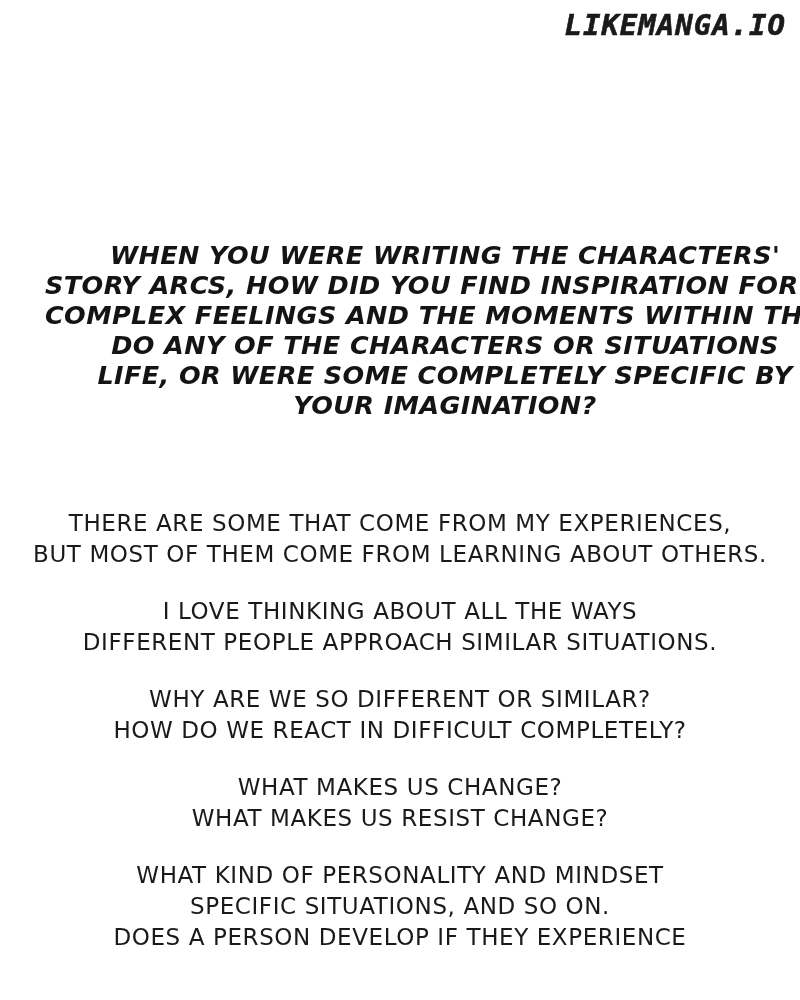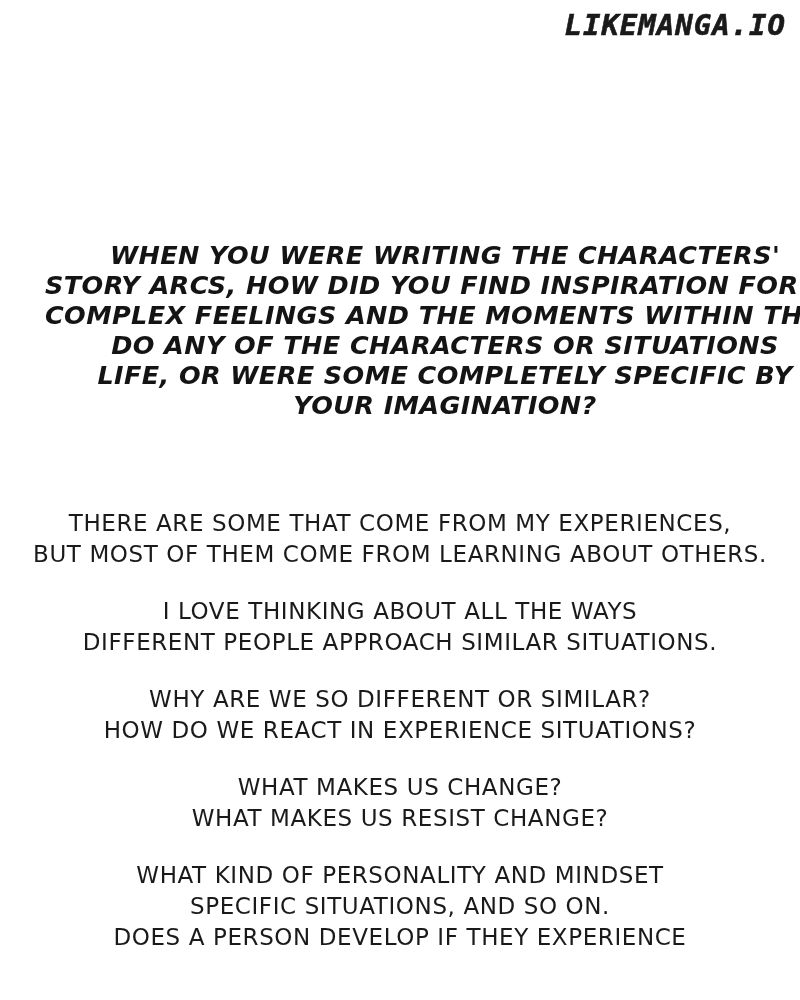--- a/index.html
+++ b/index.html
@@ -103,21 +103,21 @@
       <div class="answer-line">BUT MOST OF THEM COME FROM LEARNING ABOUT OTHERS.</div>
     </div>
 
     <div class="answer-para">
       <div class="answer-line">I LOVE THINKING ABOUT ALL THE WAYS</div>
       <div class="answer-line">DIFFERENT PEOPLE APPROACH SIMILAR SITUATIONS.</div>
     </div>
 
     <div class="answer-para">
       <div class="answer-line">WHY ARE WE SO DIFFERENT OR SIMILAR?</div>
-      <div class="answer-line">HOW DO WE REACT IN EXPERIENCE SITUATIONS?</div>
+      <div class="answer-line">HOW DO WE REACT IN DIFFICULT COMPLETELY?</div>
     </div>
 
     <div class="answer-para">
       <div class="answer-line">WHAT MAKES US CHANGE?</div>
       <div class="answer-line">WHAT MAKES US RESIST CHANGE?</div>
     </div>
 
     <div class="answer-para">
       <div class="answer-line">WHAT KIND OF PERSONALITY AND MINDSET</div>
       <div class="answer-line">SPECIFIC SITUATIONS, AND SO ON.</div>

